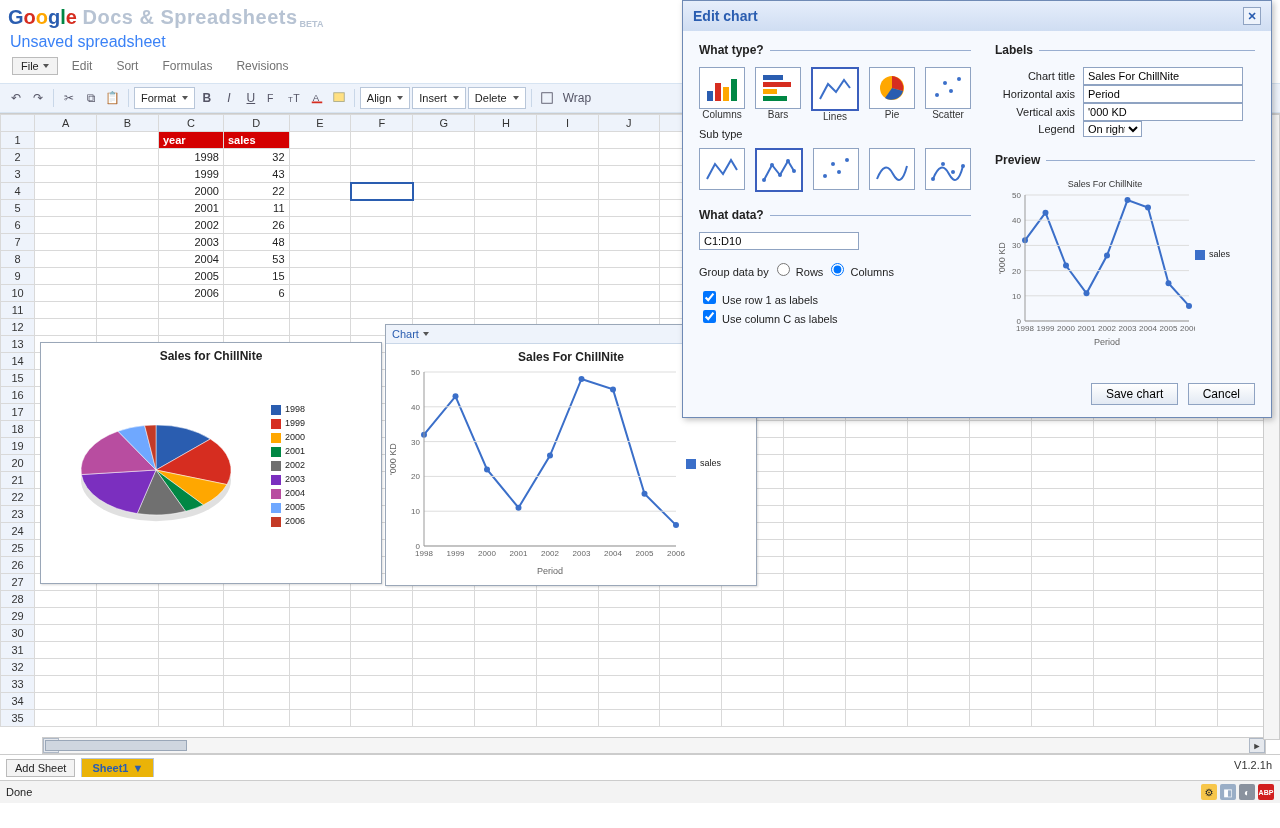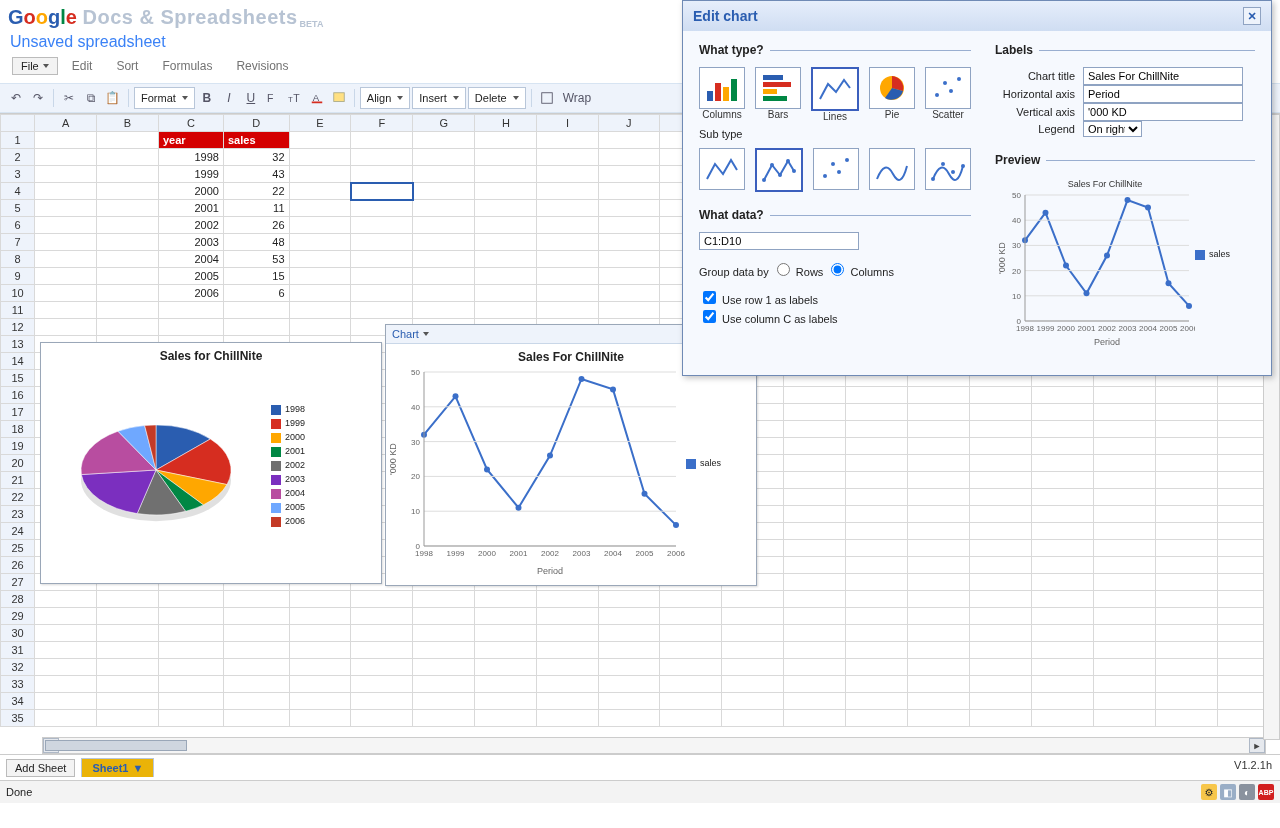--- a/index.html
+++ b/index.html
@@ -1266,13 +1266,17 @@
               <line x1="30" y1="18" x2="30" y2="144" stroke="#999"></line>
               <line x1="30" y1="144" x2="194" y2="144" stroke="#999"></line>
               <text class="axis-label" x="112" y="168" text-anchor="middle">Period</text>
               <text class="axis-label" transform="translate(10,81) rotate(-90)" text-anchor="middle">'000 KD</text>
             </svg>
           <div class="legendbox" style="padding-top:70px;"><span class="swatch" style="background:#3b6fc9"></span><span>sales</span></div>
         </div>
       </fieldset>
     </div>
   </div>
+  <div class="dlg-footer">
+    <button class="btn">Save chart</button>
+    <button class="btn">Cancel</button>
+  </div>
 </div>
 
 </body></html>

